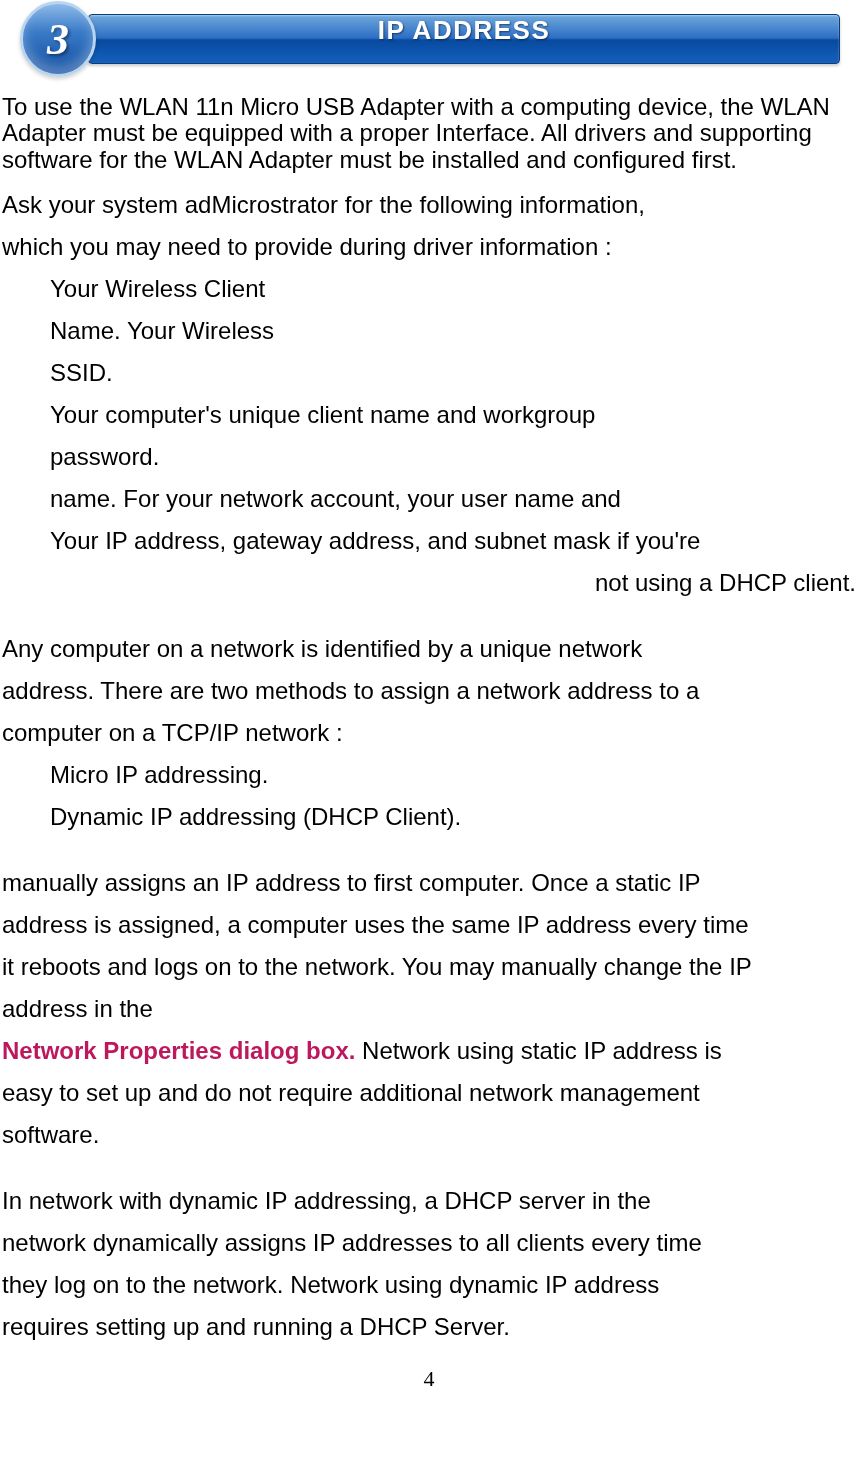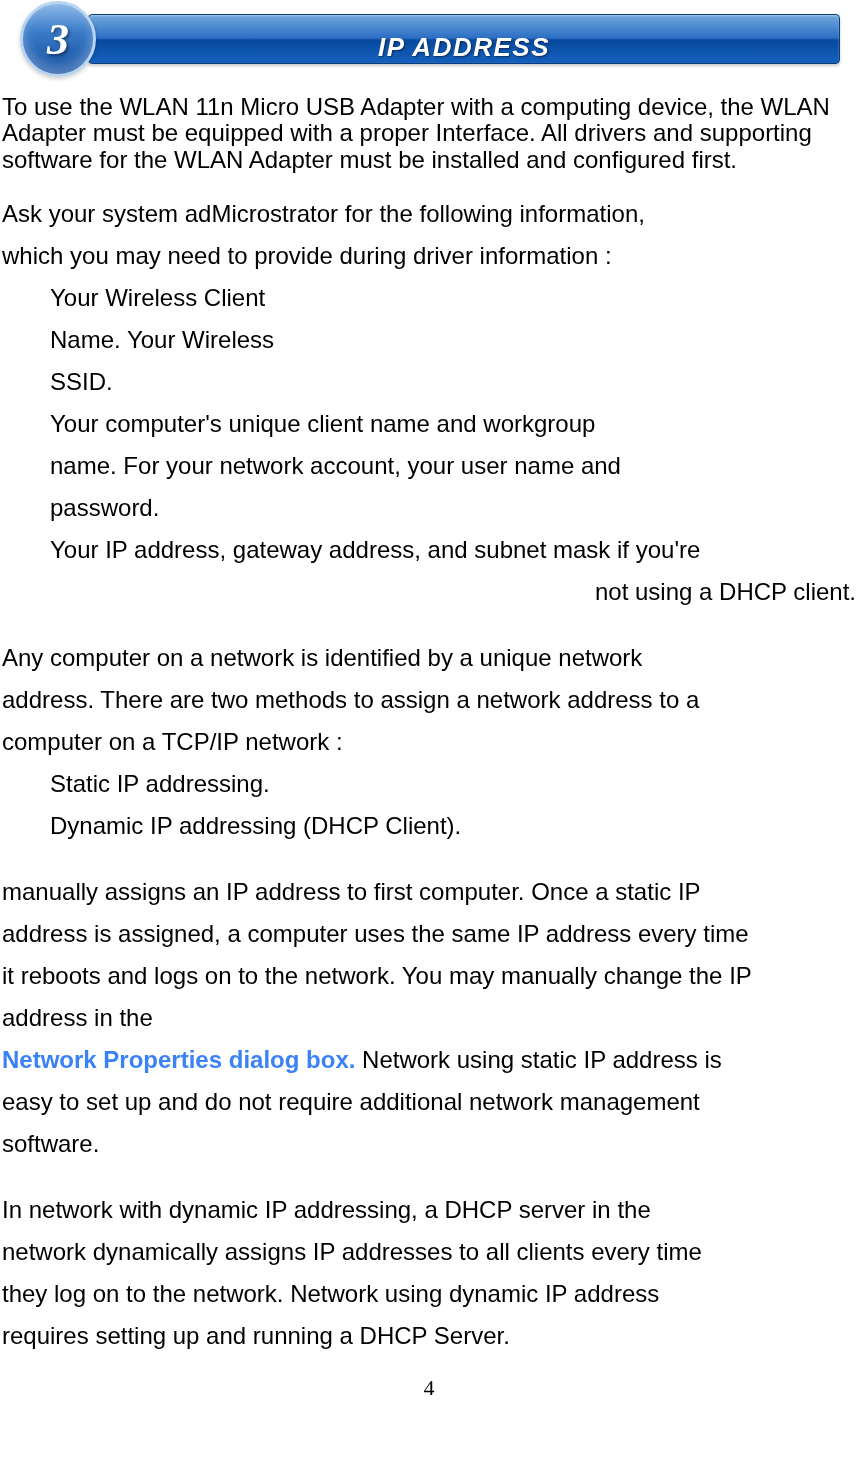--- a/index.html
+++ b/index.html
@@ -42,58 +42,57 @@
       text-shadow: 2px 2px 3px rgba(0,0,0,0.4);
     }
     .title-bar {
       flex: 1;
       height: 50px;
       margin-left: -8px;
       background: linear-gradient(180deg, #6fa8dc 0%, #2d6ec4 48%, #074a9e 52%, #1560bd 100%);
       border: 1px solid #0a3d7a;
       border-radius: 4px;
       display: flex;
-      align-items: flex-end;
+      align-items: flex-start;
       justify-content: center;
       box-shadow: inset 0 1px 2px rgba(255,255,255,0.4), 0 2px 3px rgba(0,0,0,0.2);
-      font-style: italic;
     }
     .title-text {
       color: #fff;
       font-family: "Trebuchet MS", Arial, sans-serif;
       font-size: 26px;
       font-weight: bold;
       letter-spacing: 1.5px;
       text-shadow: 1px 1px 2px rgba(0,0,0,0.5);
     }
     .content {
       padding: 0 4px 0 2px;
       font-size: 24px;
       line-height: 1.15;
       font-family: Arial, Helvetica, sans-serif;
     }
     .intro {
-      margin-bottom: 20px;
+      margin-bottom: 11px;
       line-height: 1.1;
     }
     .section {
       line-height: 1.75;
     }
     .indent {
       padding-left: 48px;
     }
     .indent-less {
       padding-left: 42px;
       text-align: right;
     }
     .spacer {
       height: 24px;
     }
     .highlight {
-      color: #3b82f6;
+      color: #be185d;
       font-weight: bold;
     }
     .page-number {
       text-align: center;
       font-size: 22px;
       margin-top: 18px;
       font-family: "Times New Roman", serif;
     }
   </style>
 </head>
@@ -111,33 +110,33 @@
 <div class="content">
   <div class="intro">To use the WLAN 11n Micro USB Adapter with a computing device, the WLAN Adapter must be equipped with a proper Interface. All drivers and supporting software for the WLAN Adapter must be installed and configured first.</div>
 
   <div class="section">
     <div>Ask your system adMicrostrator for the following information,</div>
     <div>which you may need to provide during driver information :</div>
     <div class="indent">Your Wireless Client</div>
     <div class="indent">Name. Your Wireless</div>
     <div class="indent">SSID.</div>
     <div class="indent">Your computer's unique client name and workgroup</div>
+    <div class="indent">password.</div>
     <div class="indent">name. For your network account, your user name and</div>
-    <div class="indent">password.</div>
     <div class="indent">Your IP address, gateway address, and subnet mask if you're</div>
     <div class="indent-less">not using a DHCP client.</div>
   </div>
 
   <div class="spacer"></div>
 
   <div class="section">
     <div>Any computer on a network is identified by a unique network</div>
     <div>address. There are two methods to assign a network address to a</div>
     <div>computer on a TCP/IP network :</div>
-    <div class="indent">Static IP addressing.</div>
+    <div class="indent">Micro IP addressing.</div>
     <div class="indent">Dynamic IP addressing (DHCP Client).</div>
   </div>
 
   <div class="spacer"></div>
 
   <div class="section">
     <div>manually assigns an IP address to first computer. Once a static IP</div>
     <div>address is assigned, a computer uses the same IP address every time</div>
     <div>it reboots and logs on to the network. You may manually change the IP</div>
     <div>address in the</div>

